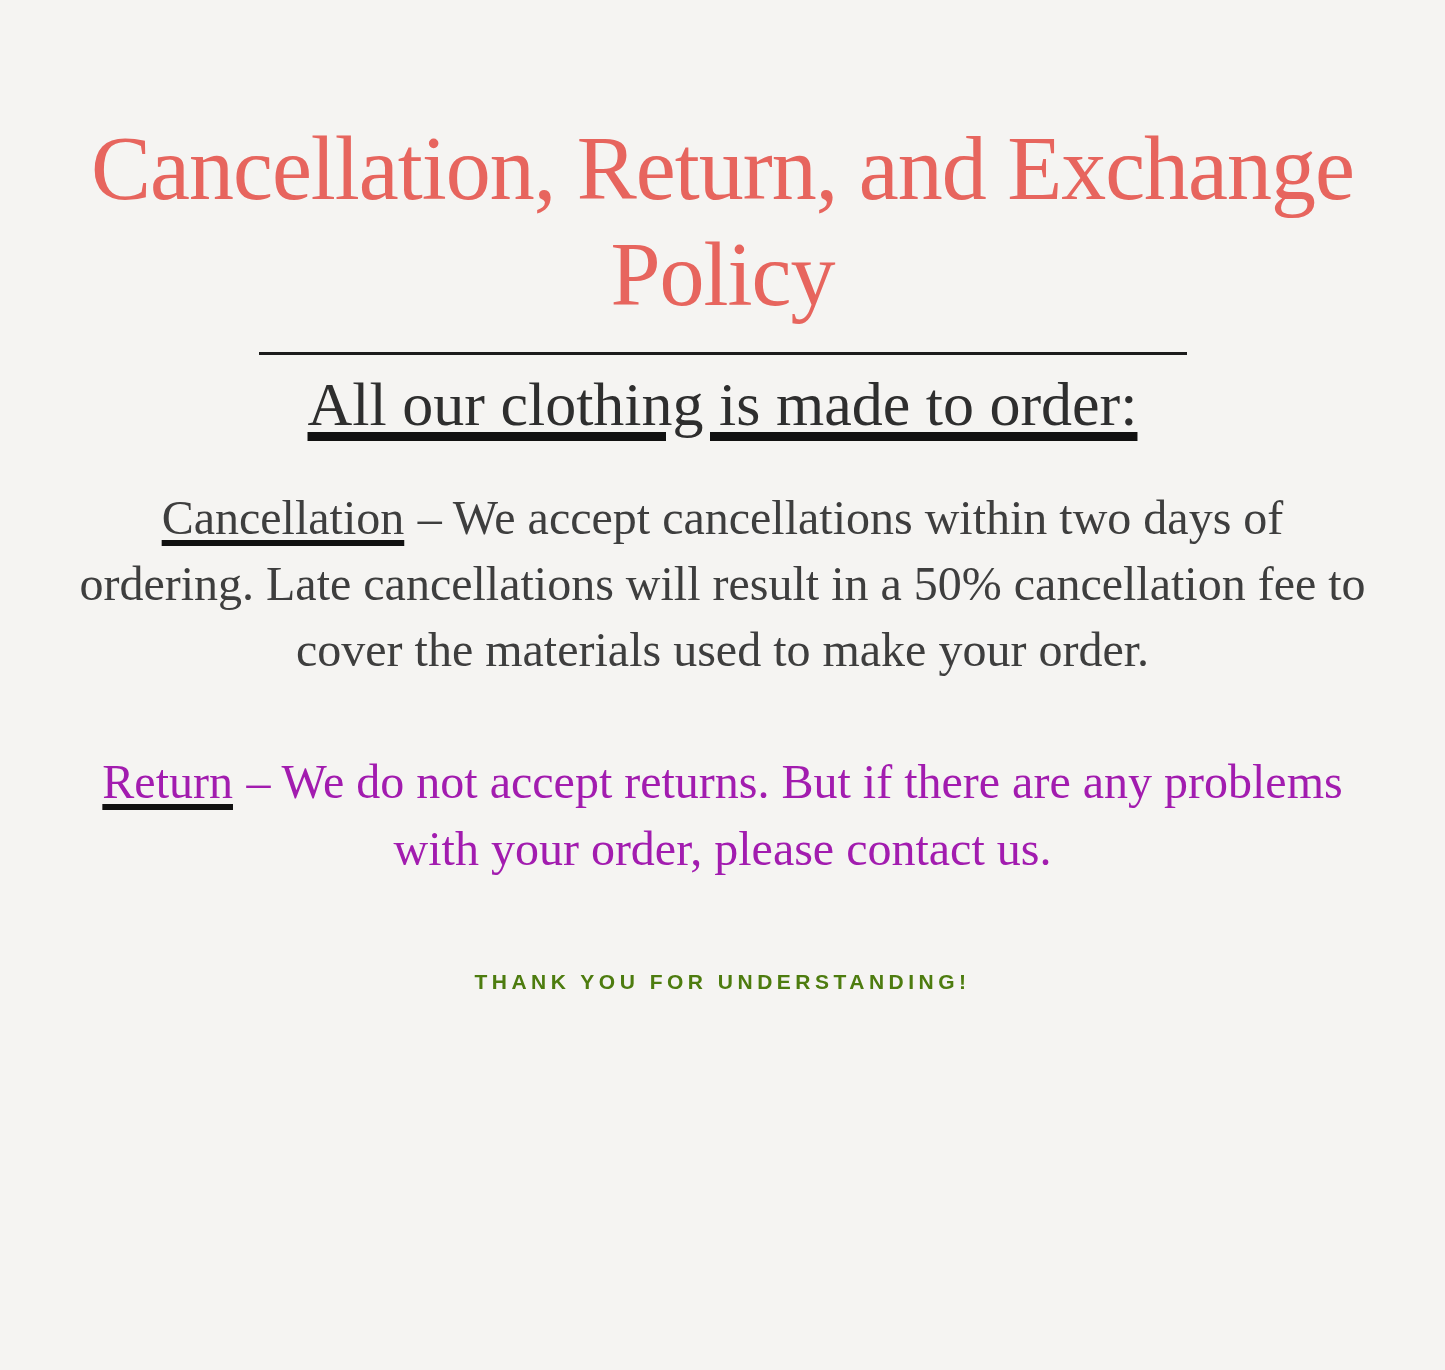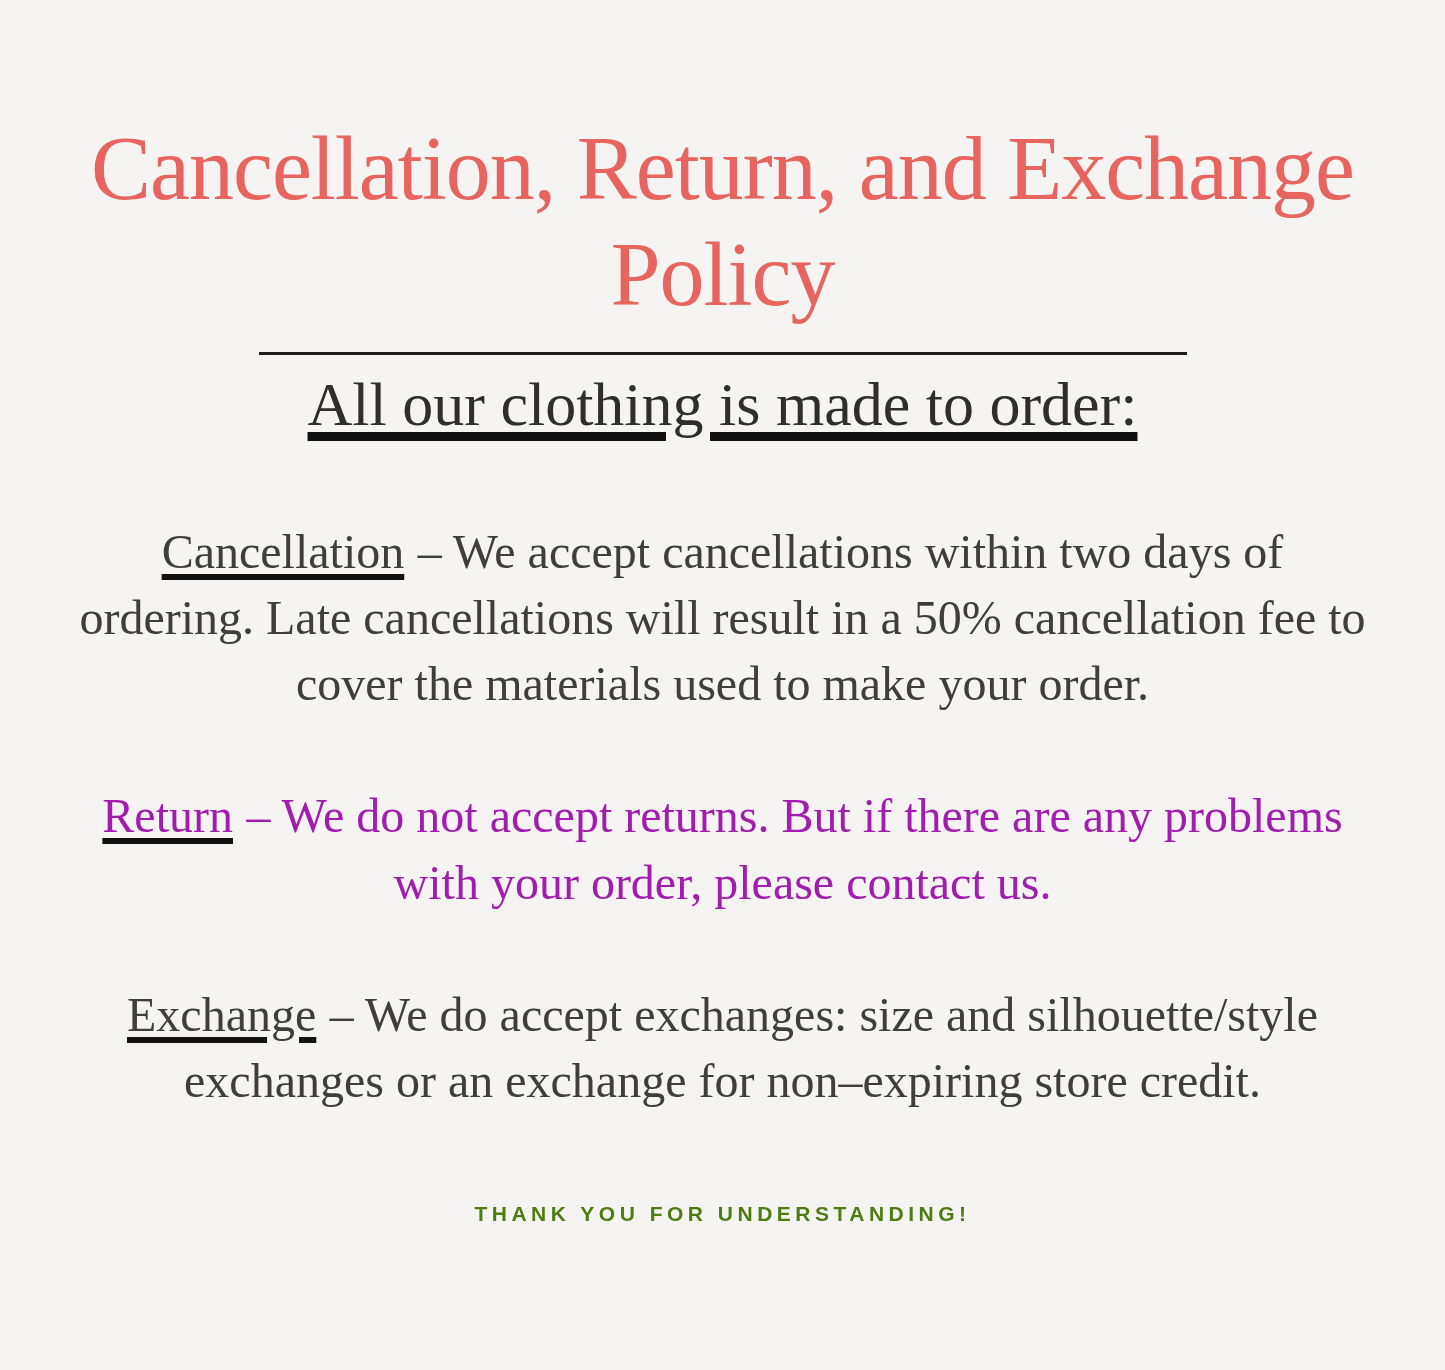--- a/index.html
+++ b/index.html
@@ -46,21 +46,21 @@
     color: #2e2e2e;
   }
   .u-thick {
     text-decoration: underline;
     text-decoration-thickness: 9px;
     text-underline-offset: 7px;
     text-decoration-skip-ink: auto;
     text-decoration-color: #111111;
   }
   .sections {
-    margin-top: 78px;
+    margin-top: 44px;
   }
   .section {
     margin: 0 auto 66px auto;
     max-width: 1290px;
     text-align: center;
     font-weight: 300;
     font-size: 48px;
     line-height: 1.38;
     color: #3e3e3e;
   }
@@ -111,23 +111,20 @@
   <div class="sections">
 
     <p class="section" style="color: rgb(62, 62, 62);">
       <span class="section-lead">Cancellation</span><span class="section-rest">– We accept cancellations within two days of ordering. Late cancellations will result in a 50% cancellation fee to cover the materials used to make your order.</span>
     </p>
 
     <p class="section" style="color: #a21caf;">
       <span class="section-lead">Return</span><span class="section-rest">– We do not accept returns. But if there are any problems with your order, please contact us.</span>
     </p>
 
-    <p class="section" style="color: rgb(62, 62, 62);">
-      <span class="section-lead">Exchange</span><span class="section-rest">– We do accept exchanges: size and silhouette/style exchanges or an exchange for non–expiring store credit.</span>
-    </p>
 
   </div>
 
   <div class="footer">
     <div class="footer-line1">THANK YOU FOR UNDERSTANDING!</div>
   </div>
 
 </div>
 
 </body></html>

